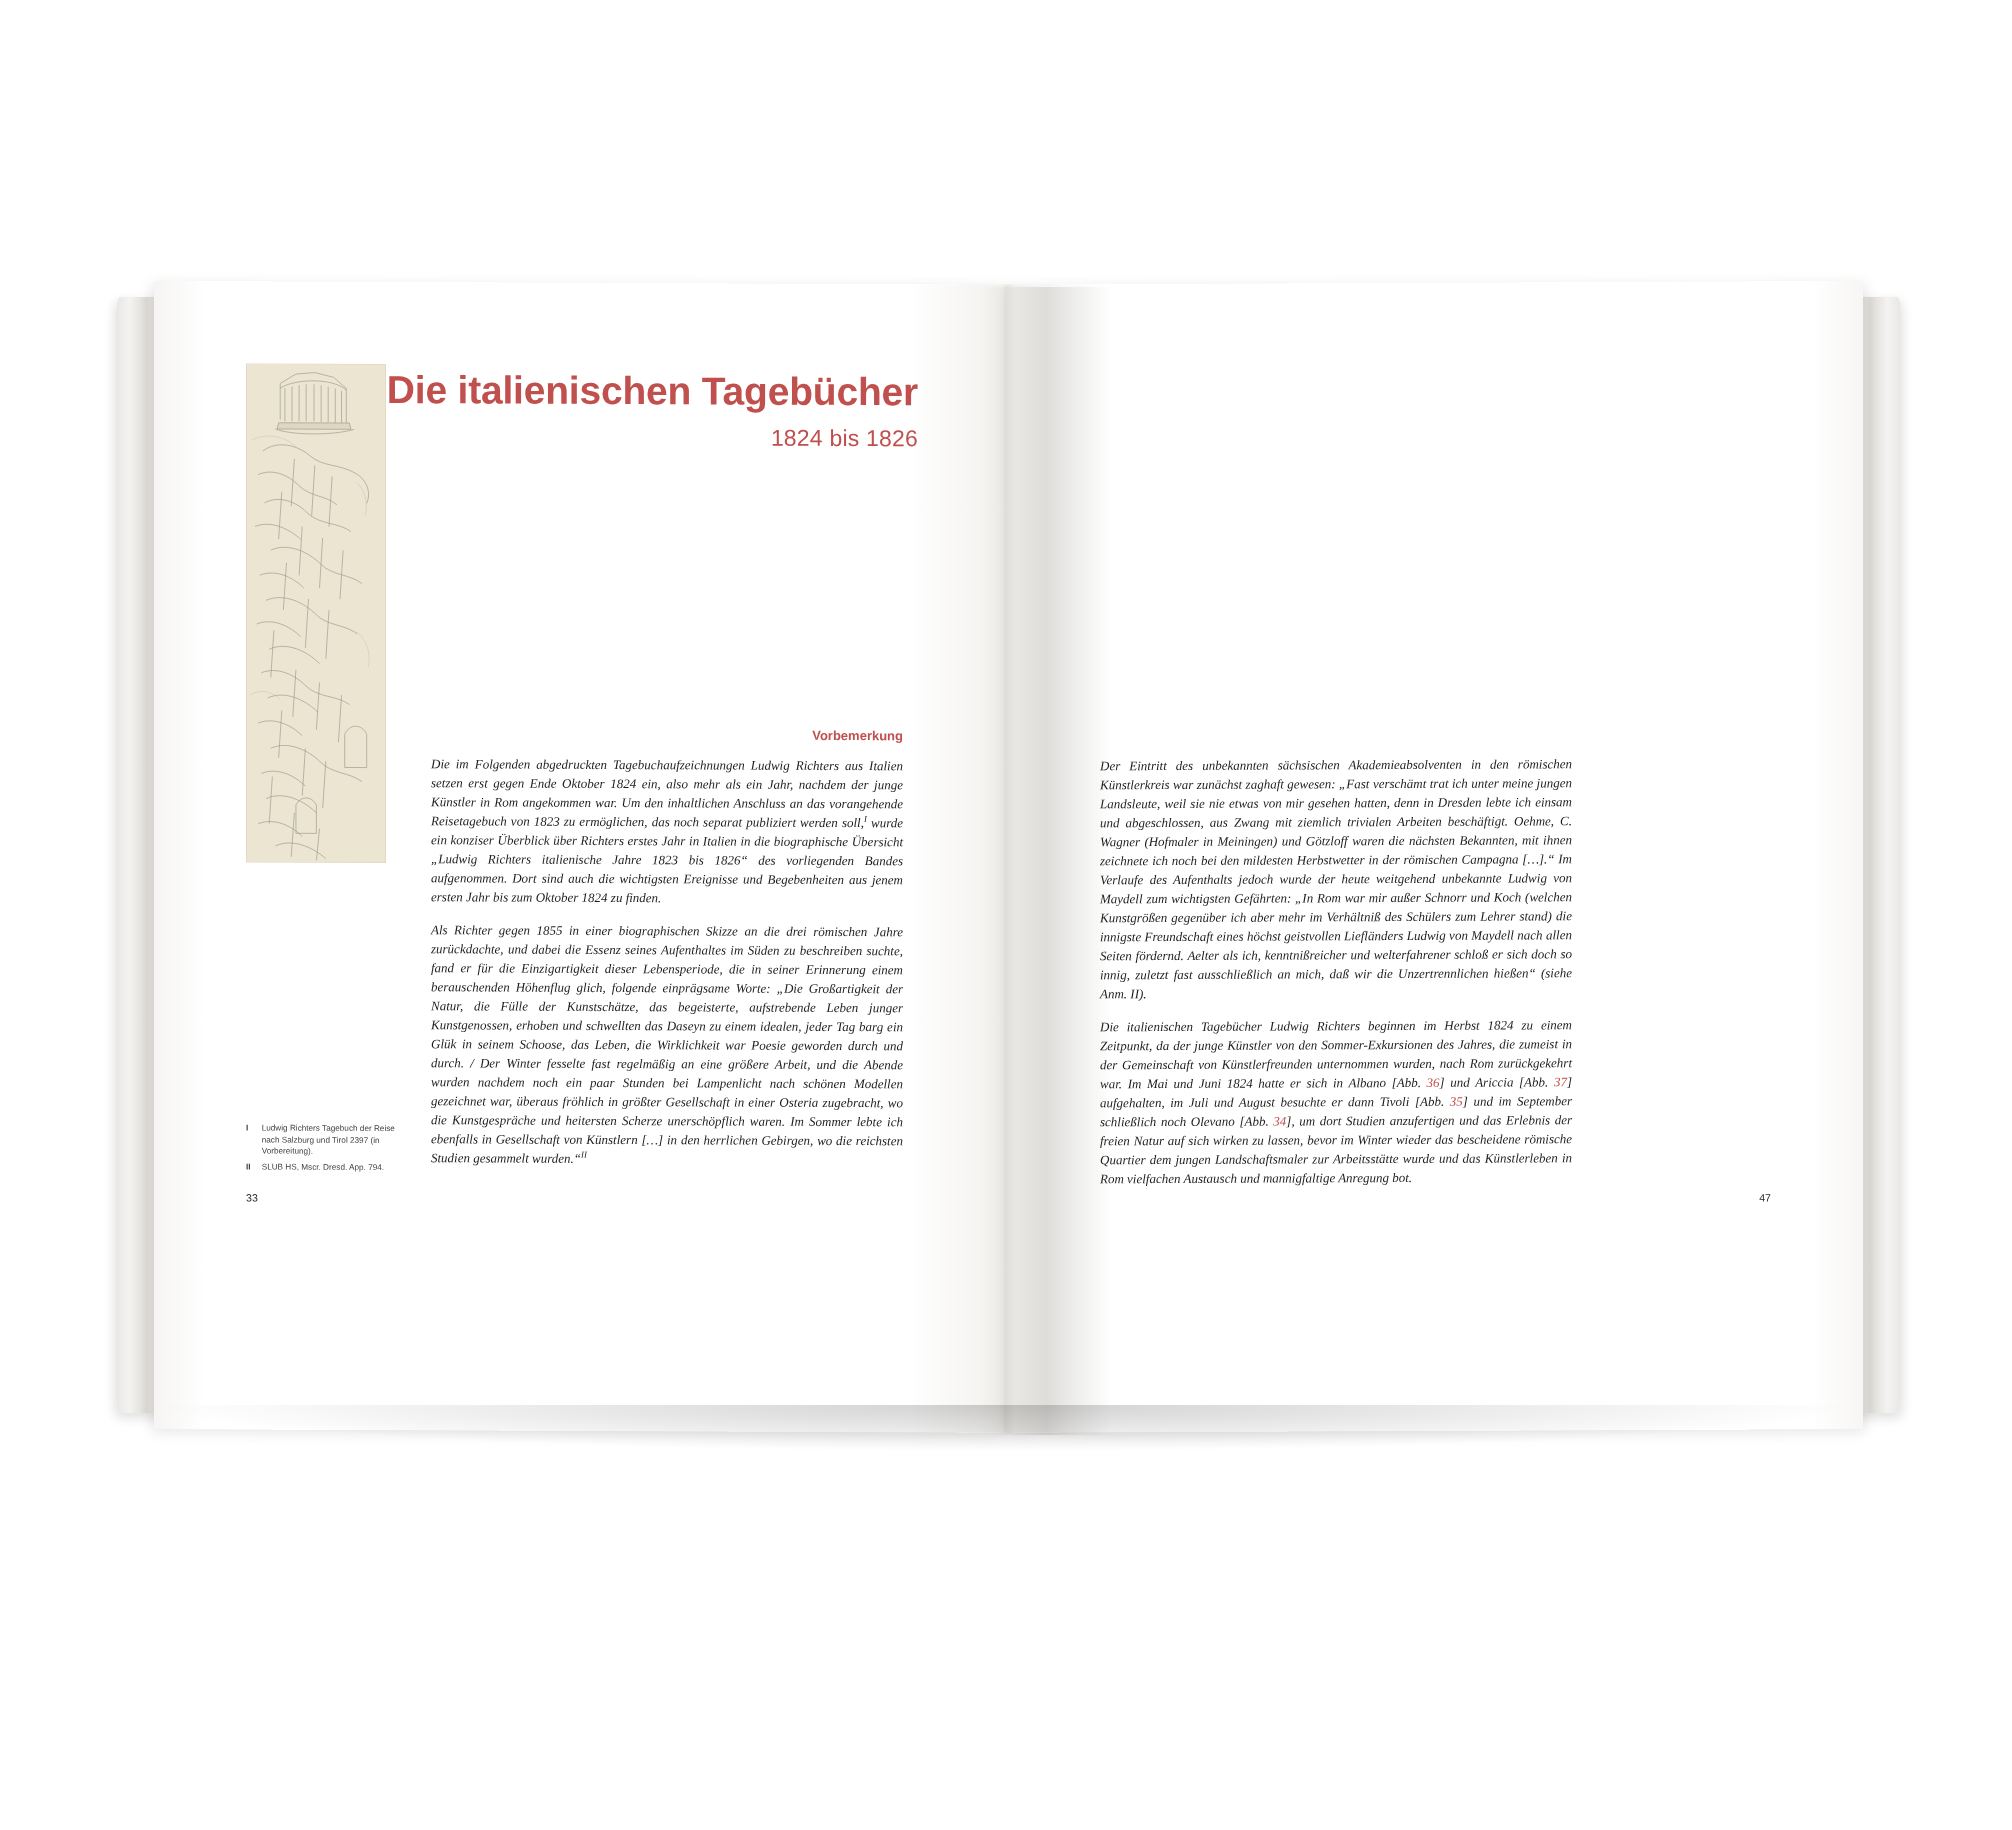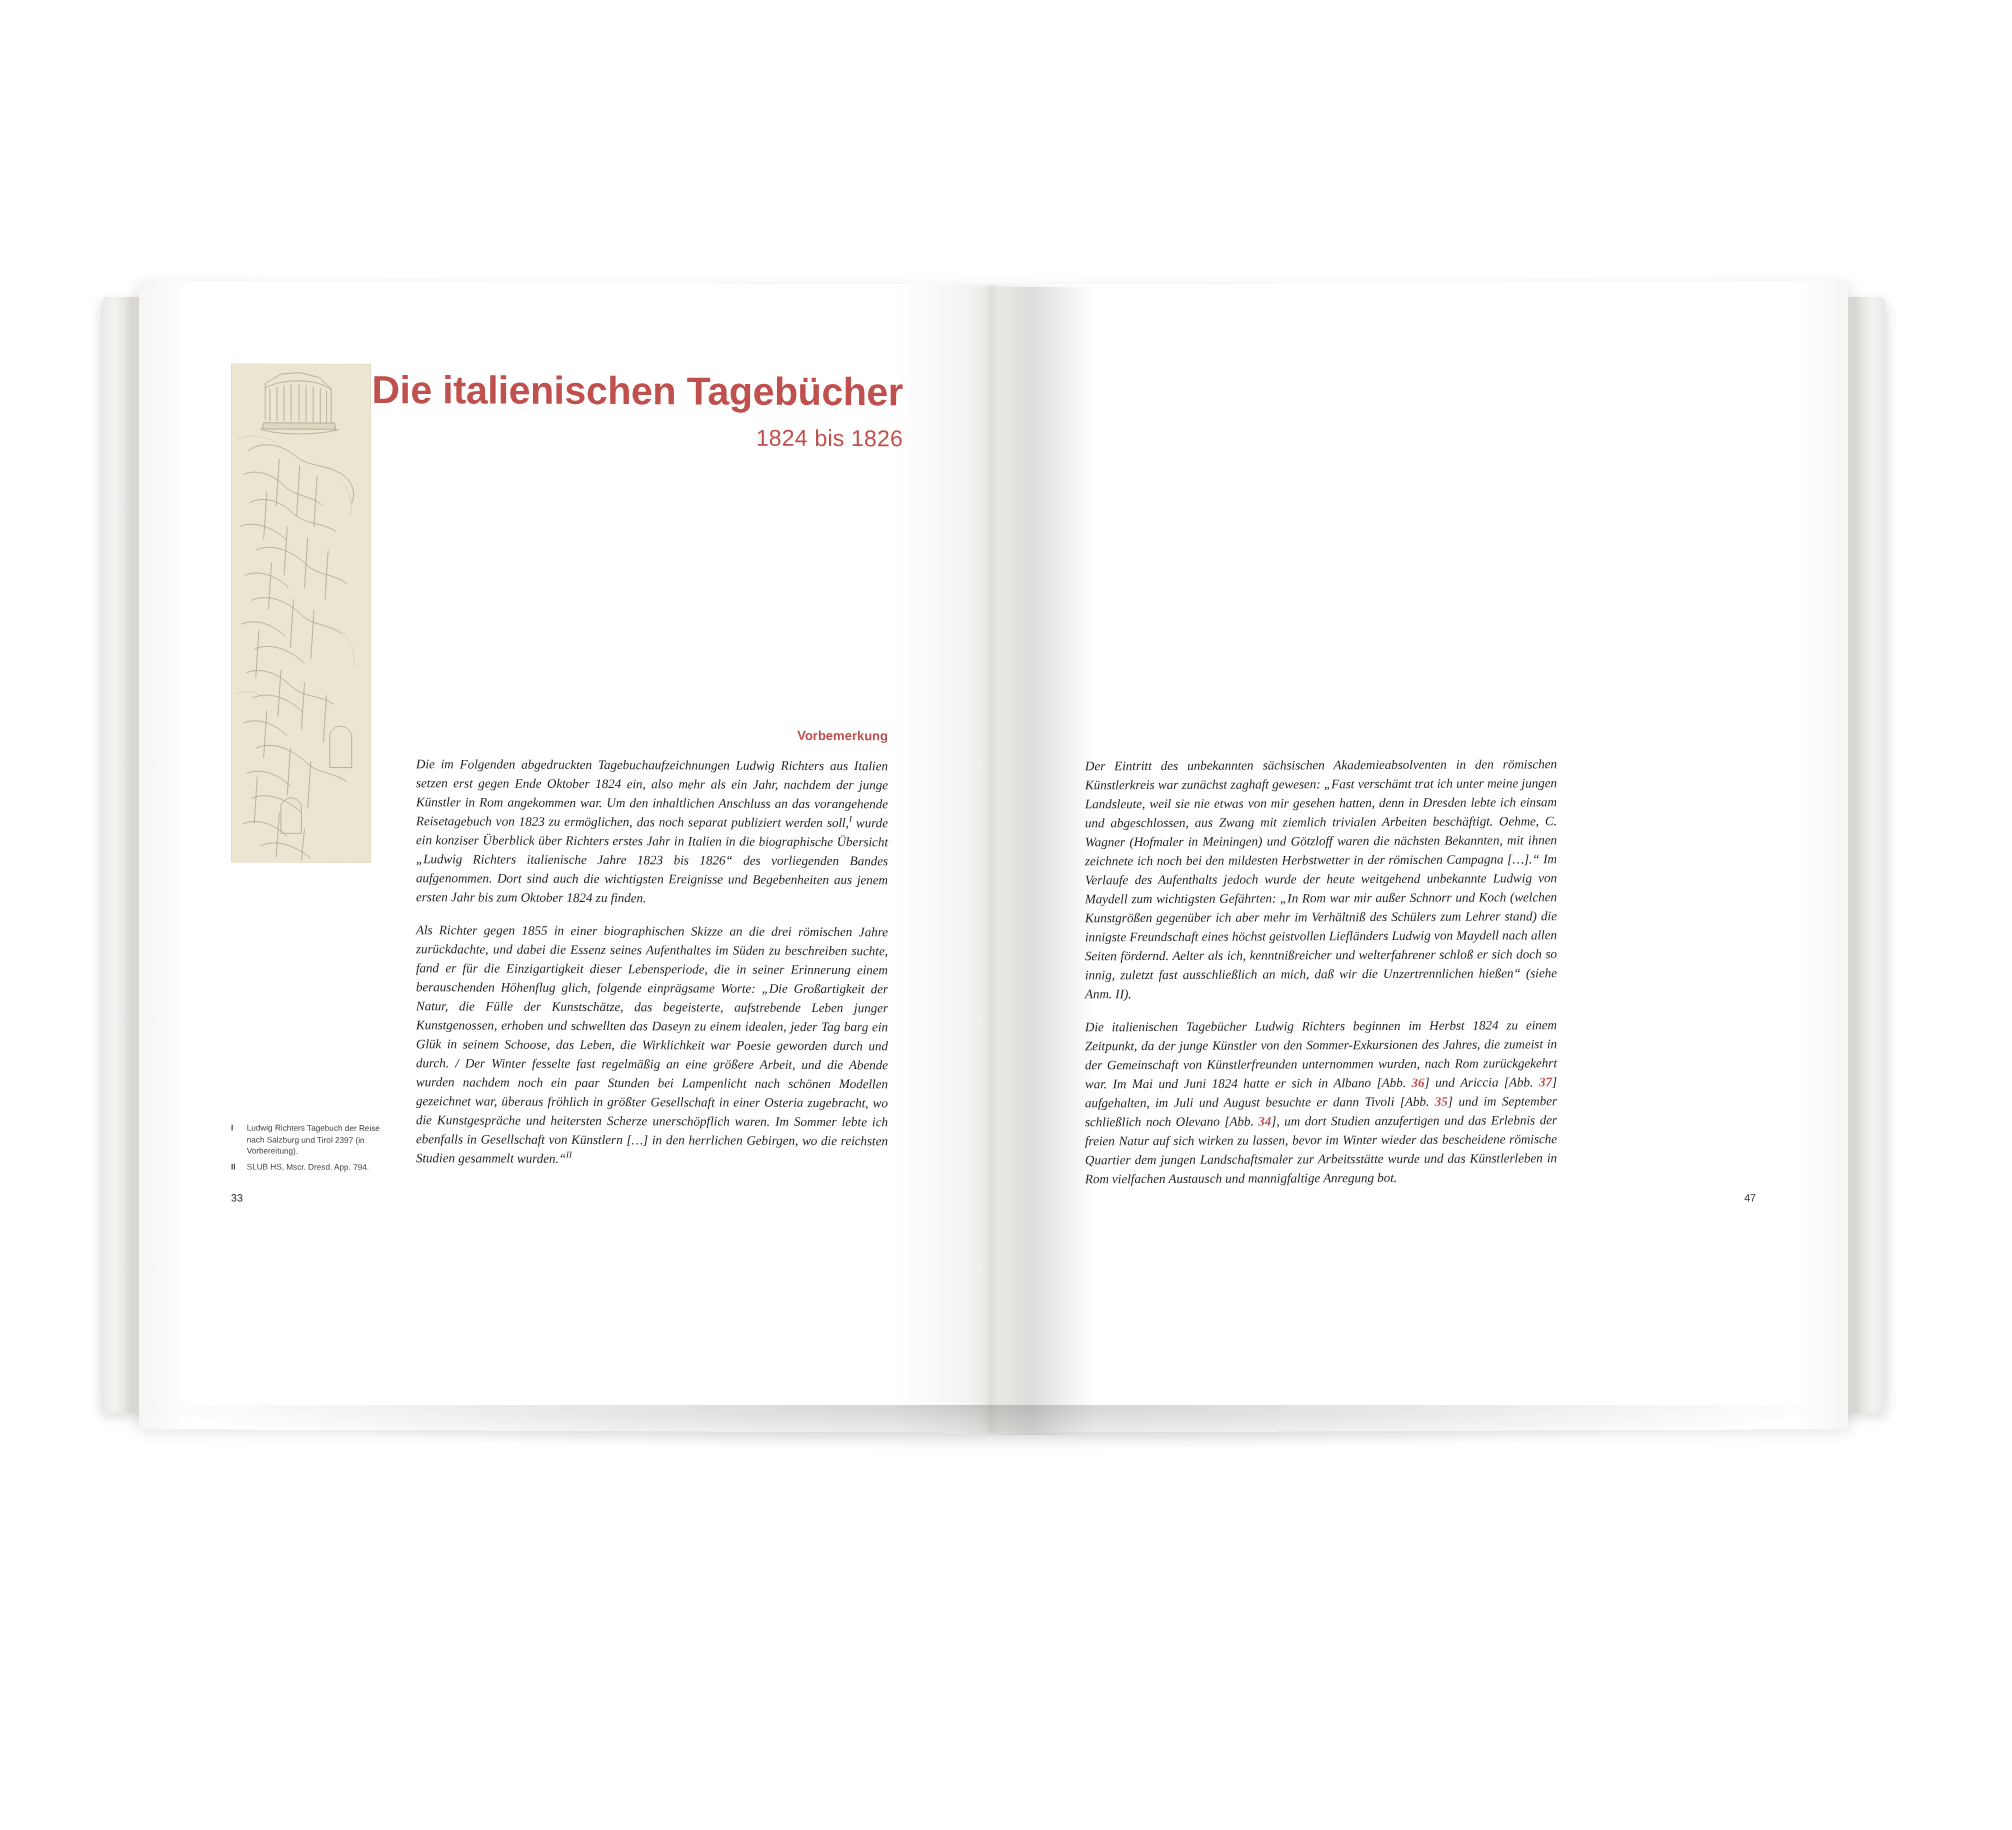--- a/index.html
+++ b/index.html
@@ -11,21 +11,21 @@
     width: 2013px;
     height: 1831px;
     position: relative;
     font-family: "Liberation Sans", sans-serif;
     overflow: hidden;
   }
 
   
   #book-spread {
     position: absolute;
-    left: 101px;
+    left: 116px;
     top: 281px;
     width: 1785px;
     height: 1179px;
   }
 
   
   .paper-stack-left {
     position: absolute;
     left: 0px;
     top: 15.7px;
@@ -205,21 +205,21 @@
     line-height: 1.465;
     color: #1d1d1b;
     text-align: justify;
   }
   .body-col-right p { margin: 0 0 13.4px 0; }
   .body-col-right p:last-child { margin-bottom: 0; }
 
   .fig-ref {
     color: #c0504d;
     font-style: italic;
-    font-weight: 700;
+    font-weight: 400;
   }
   sup { font-size: 0.68em; vertical-align: super; line-height: 0; }
 </style>
 </head>
 <body>
 
 <div id="book-spread">
 
   <div class="paper-stack-left"></div>
   <div class="paper-stack-right"></div>

